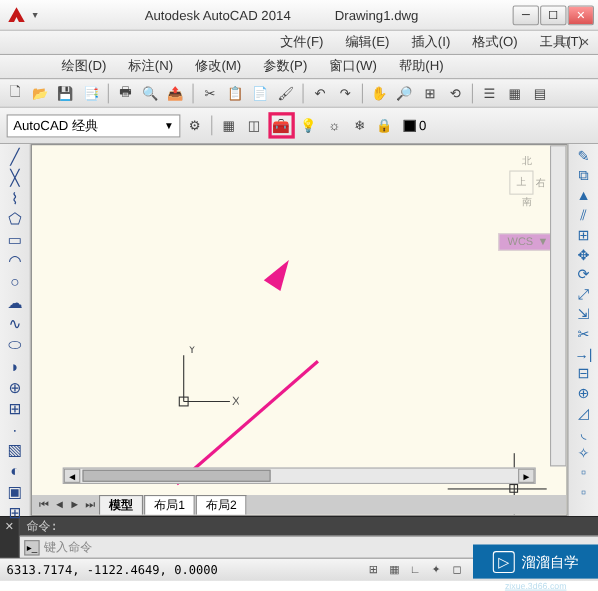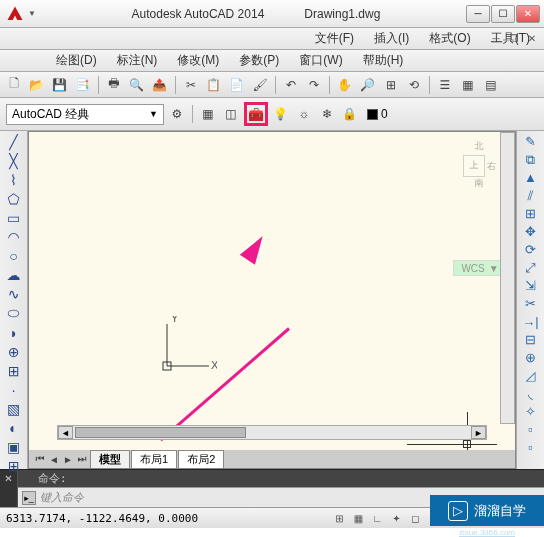--- a/index.html
+++ b/index.html
@@ -199,26 +199,25 @@
       opacity: 0.35;
       font-size: 9px;
     }
     .nav-cube .nc { border: 1px solid #888; background: #fff6; text-align: center; padding: 3px; }
     .wcs-label {
       position: absolute;
       top: 80px;
       right: 8px;
       width: 54px; height: 16px;
       border: 1px solid #aaa;
-      background: #86efac;
+      background: #a21caf;
       font-size: 10px;
       display: flex; align-items: center; justify-content: center;
       opacity: 0.4;
       gap: 4px;
-      margin-top: 48px;
     }
     .crosshair {
       position: absolute;
       bottom: 24px; right: 48px;
       pointer-events: none;
     }
     .crosshair::before { content:""; position:absolute; width:90px; height:1px; background:#333; left:-60px; top:0; }
     .crosshair::after { content:""; position:absolute; width:1px; height:74px; background:#333; left:0; top:-32px; }
     .pickbox { position:absolute; width:8px; height:8px; border:1px solid #333; left:-4px; top:-4px; }
     .scrollbar-h {
@@ -247,24 +246,24 @@
     }
     .tab.active { background: #f0f0f0; font-weight: bold; }
     .command-area {
       background: #444;
       height: 38px;
       display: flex;
       border-top: 1px solid #222;
     }
     .cmd-close { width: 18px; background:#333; color:#ccc; display:flex; align-items:flex-start; justify-content:center; padding-top:3px; font-size:10px; border-right:1px solid #555; }
     .cmd-body { flex:1; display:flex; flex-direction:column; }
-    .cmd-history { flex:1; background:#444; color:#ccc; padding: 1px 20px; font-size:11px; font-family: SimSun, monospace; }
+    .cmd-history { flex:1; background:#444; color:#ccc; padding: 1px 6px; font-size:11px; font-family: SimSun, monospace; }
     .cmd-input-row { height: 20px; background:#e8e8e8; display:flex; align-items:center; gap:4px; padding:0 4px; border-top:1px solid #999; }
     .cmd-prompt-icon { width:14px; height:14px; background:#ccc; border:1px solid #888; font-size:9px; display:flex;align-items:center;justify-content:center;}
-    .cmd-input { flex:1; font-style: italic; color: #888; font-size: 11px; }
+    .cmd-input { flex:1; color: #888; font-size: 11px; }
     .statusbar {
       height: 21px;
       background: linear-gradient(#f5f5f5,#dedede);
       border-top: 1px solid #999;
       display: flex;
       align-items: center;
       padding: 0 6px;
       font-size: 11px;
       gap: 4px;
       justify-content: center;
@@ -301,20 +300,21 @@
   </div>
   <div class="win-controls">
     <div class="win-btn">─</div>
     <div class="win-btn">☐</div>
     <div class="win-btn close">✕</div>
   </div>
 </div>
 
 <div class="menubar">
   <div class="menu-item">文件(F)</div>
+  <div class="menu-item">编辑(E)</div>
   <div class="menu-item">插入(I)</div>
   <div class="menu-item">格式(O)</div>
   <div class="menu-item">工具(T)</div>
   <div class="doc-controls">
     <div class="doc-btn">─</div>
     <div class="doc-btn">❐</div>
     <div class="doc-btn">✕</div>
   </div>
 </div>
 

